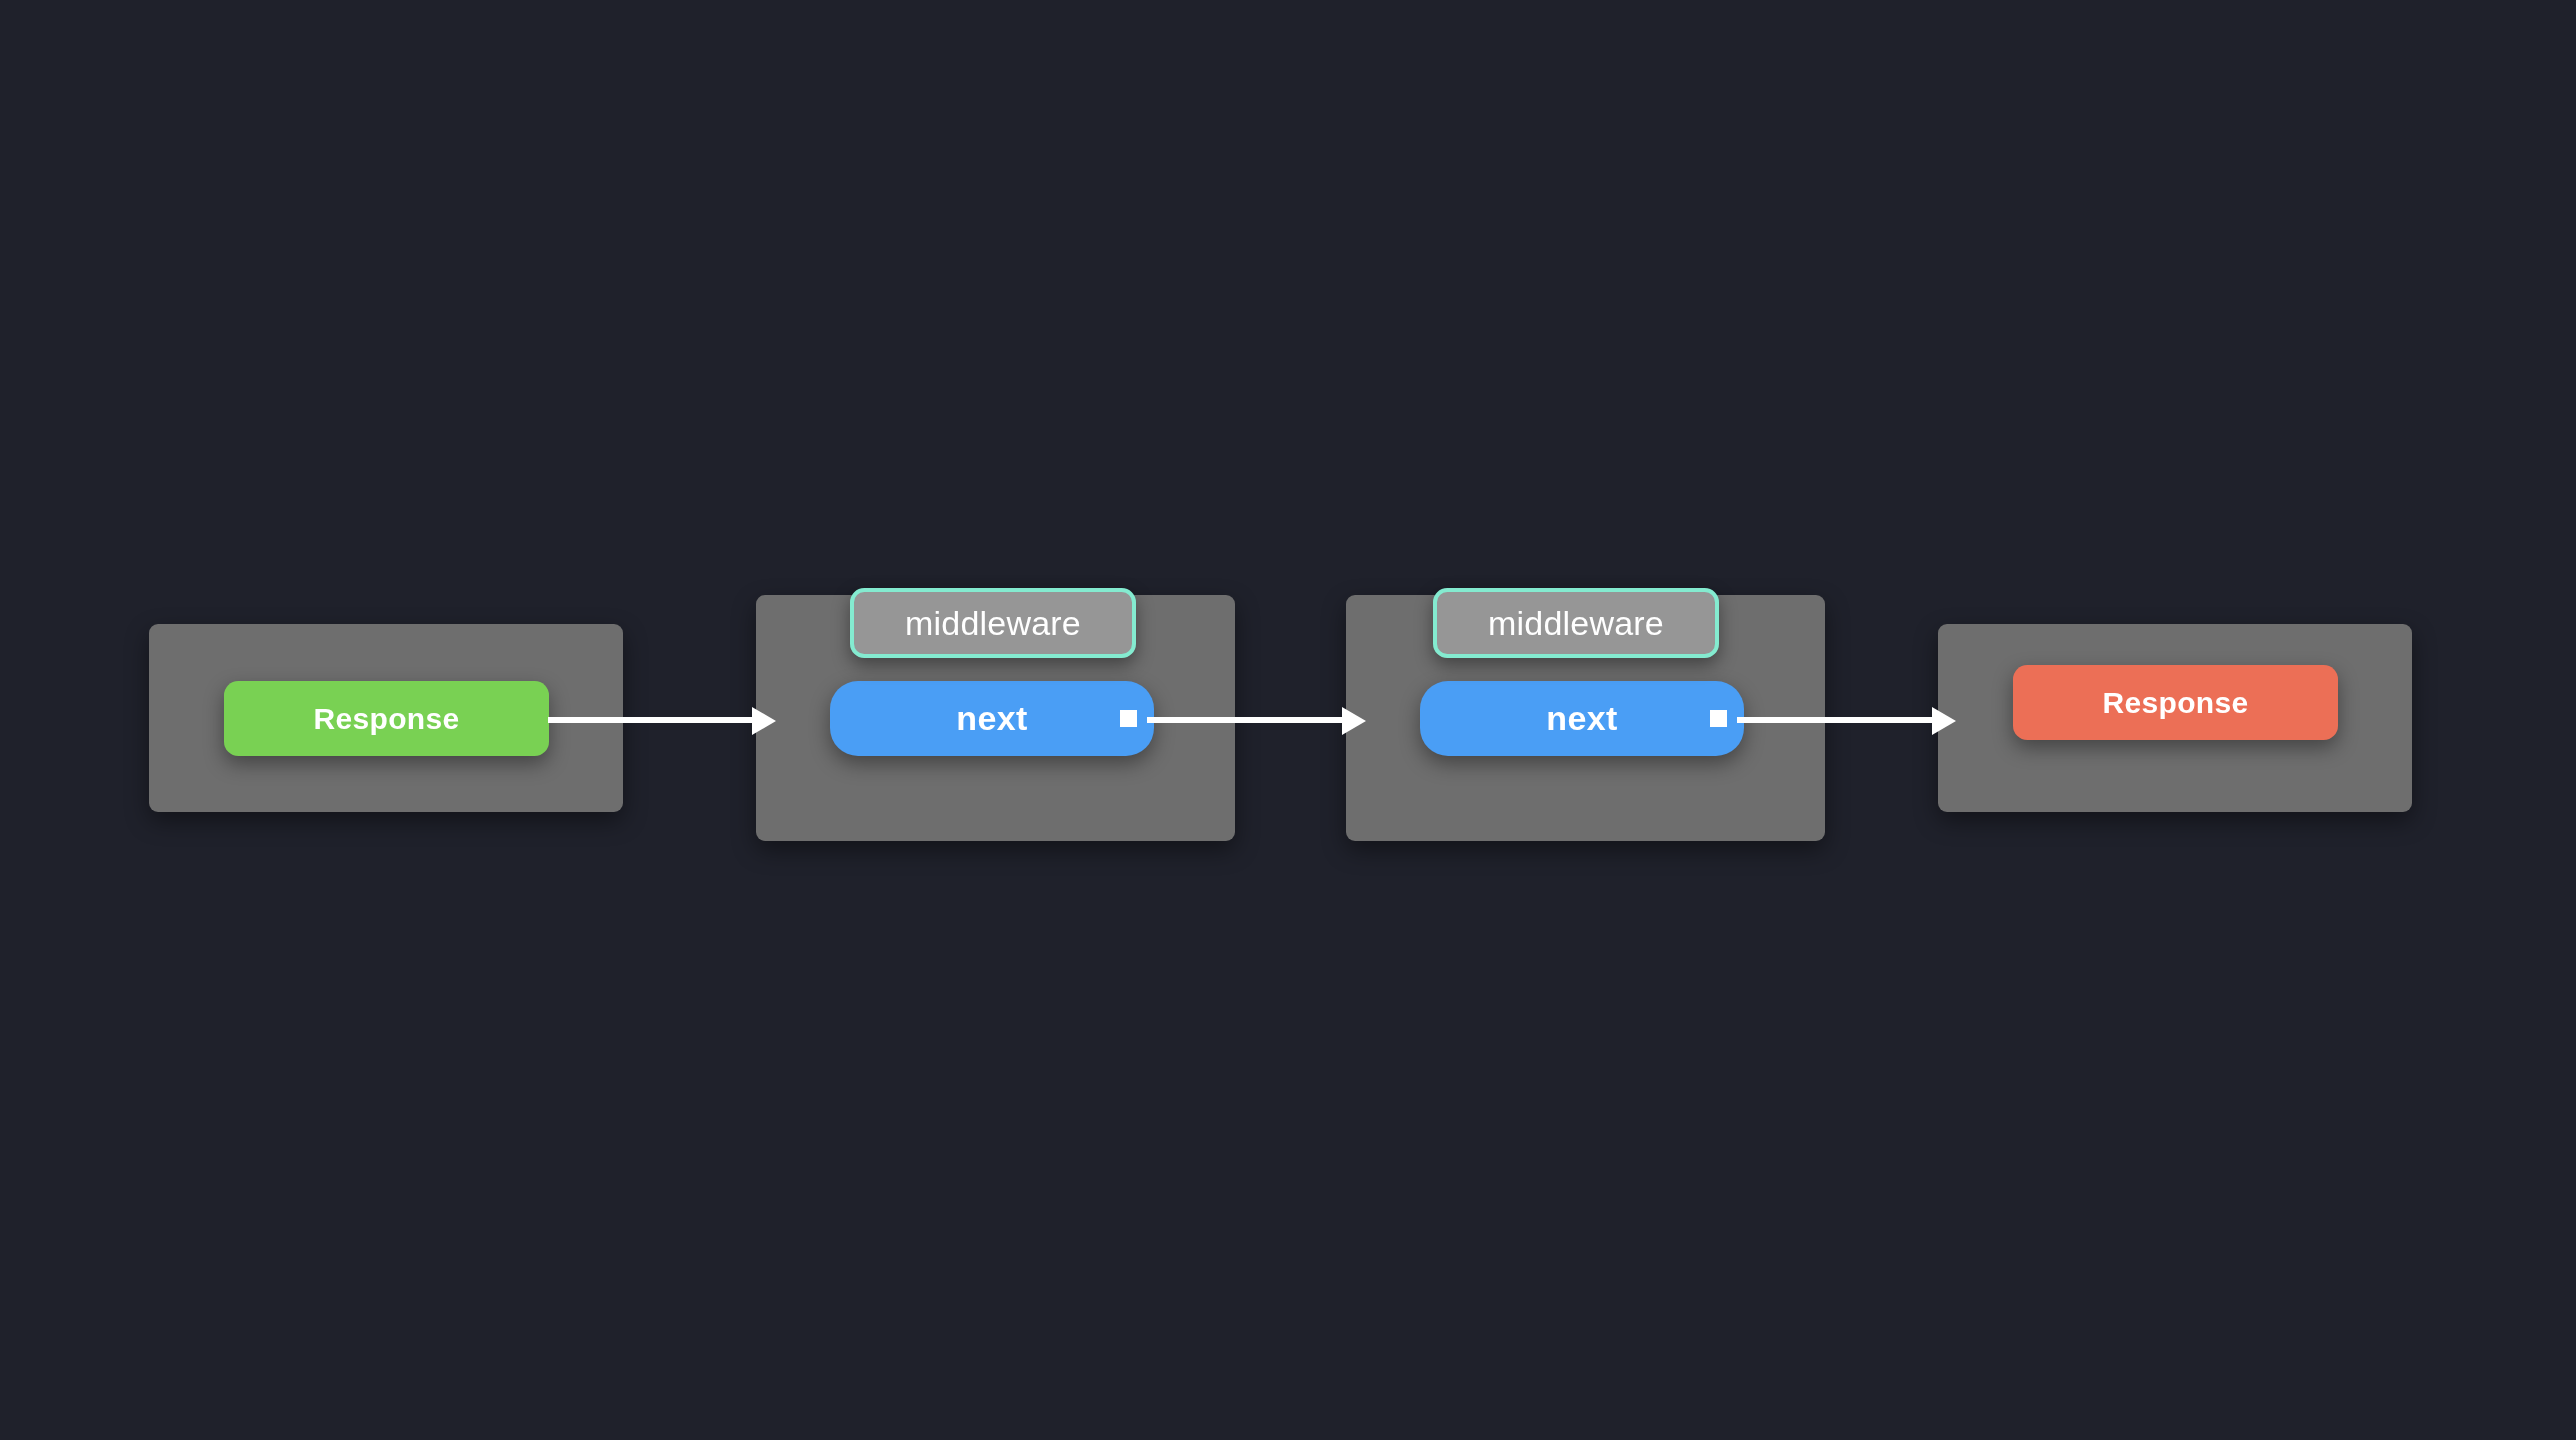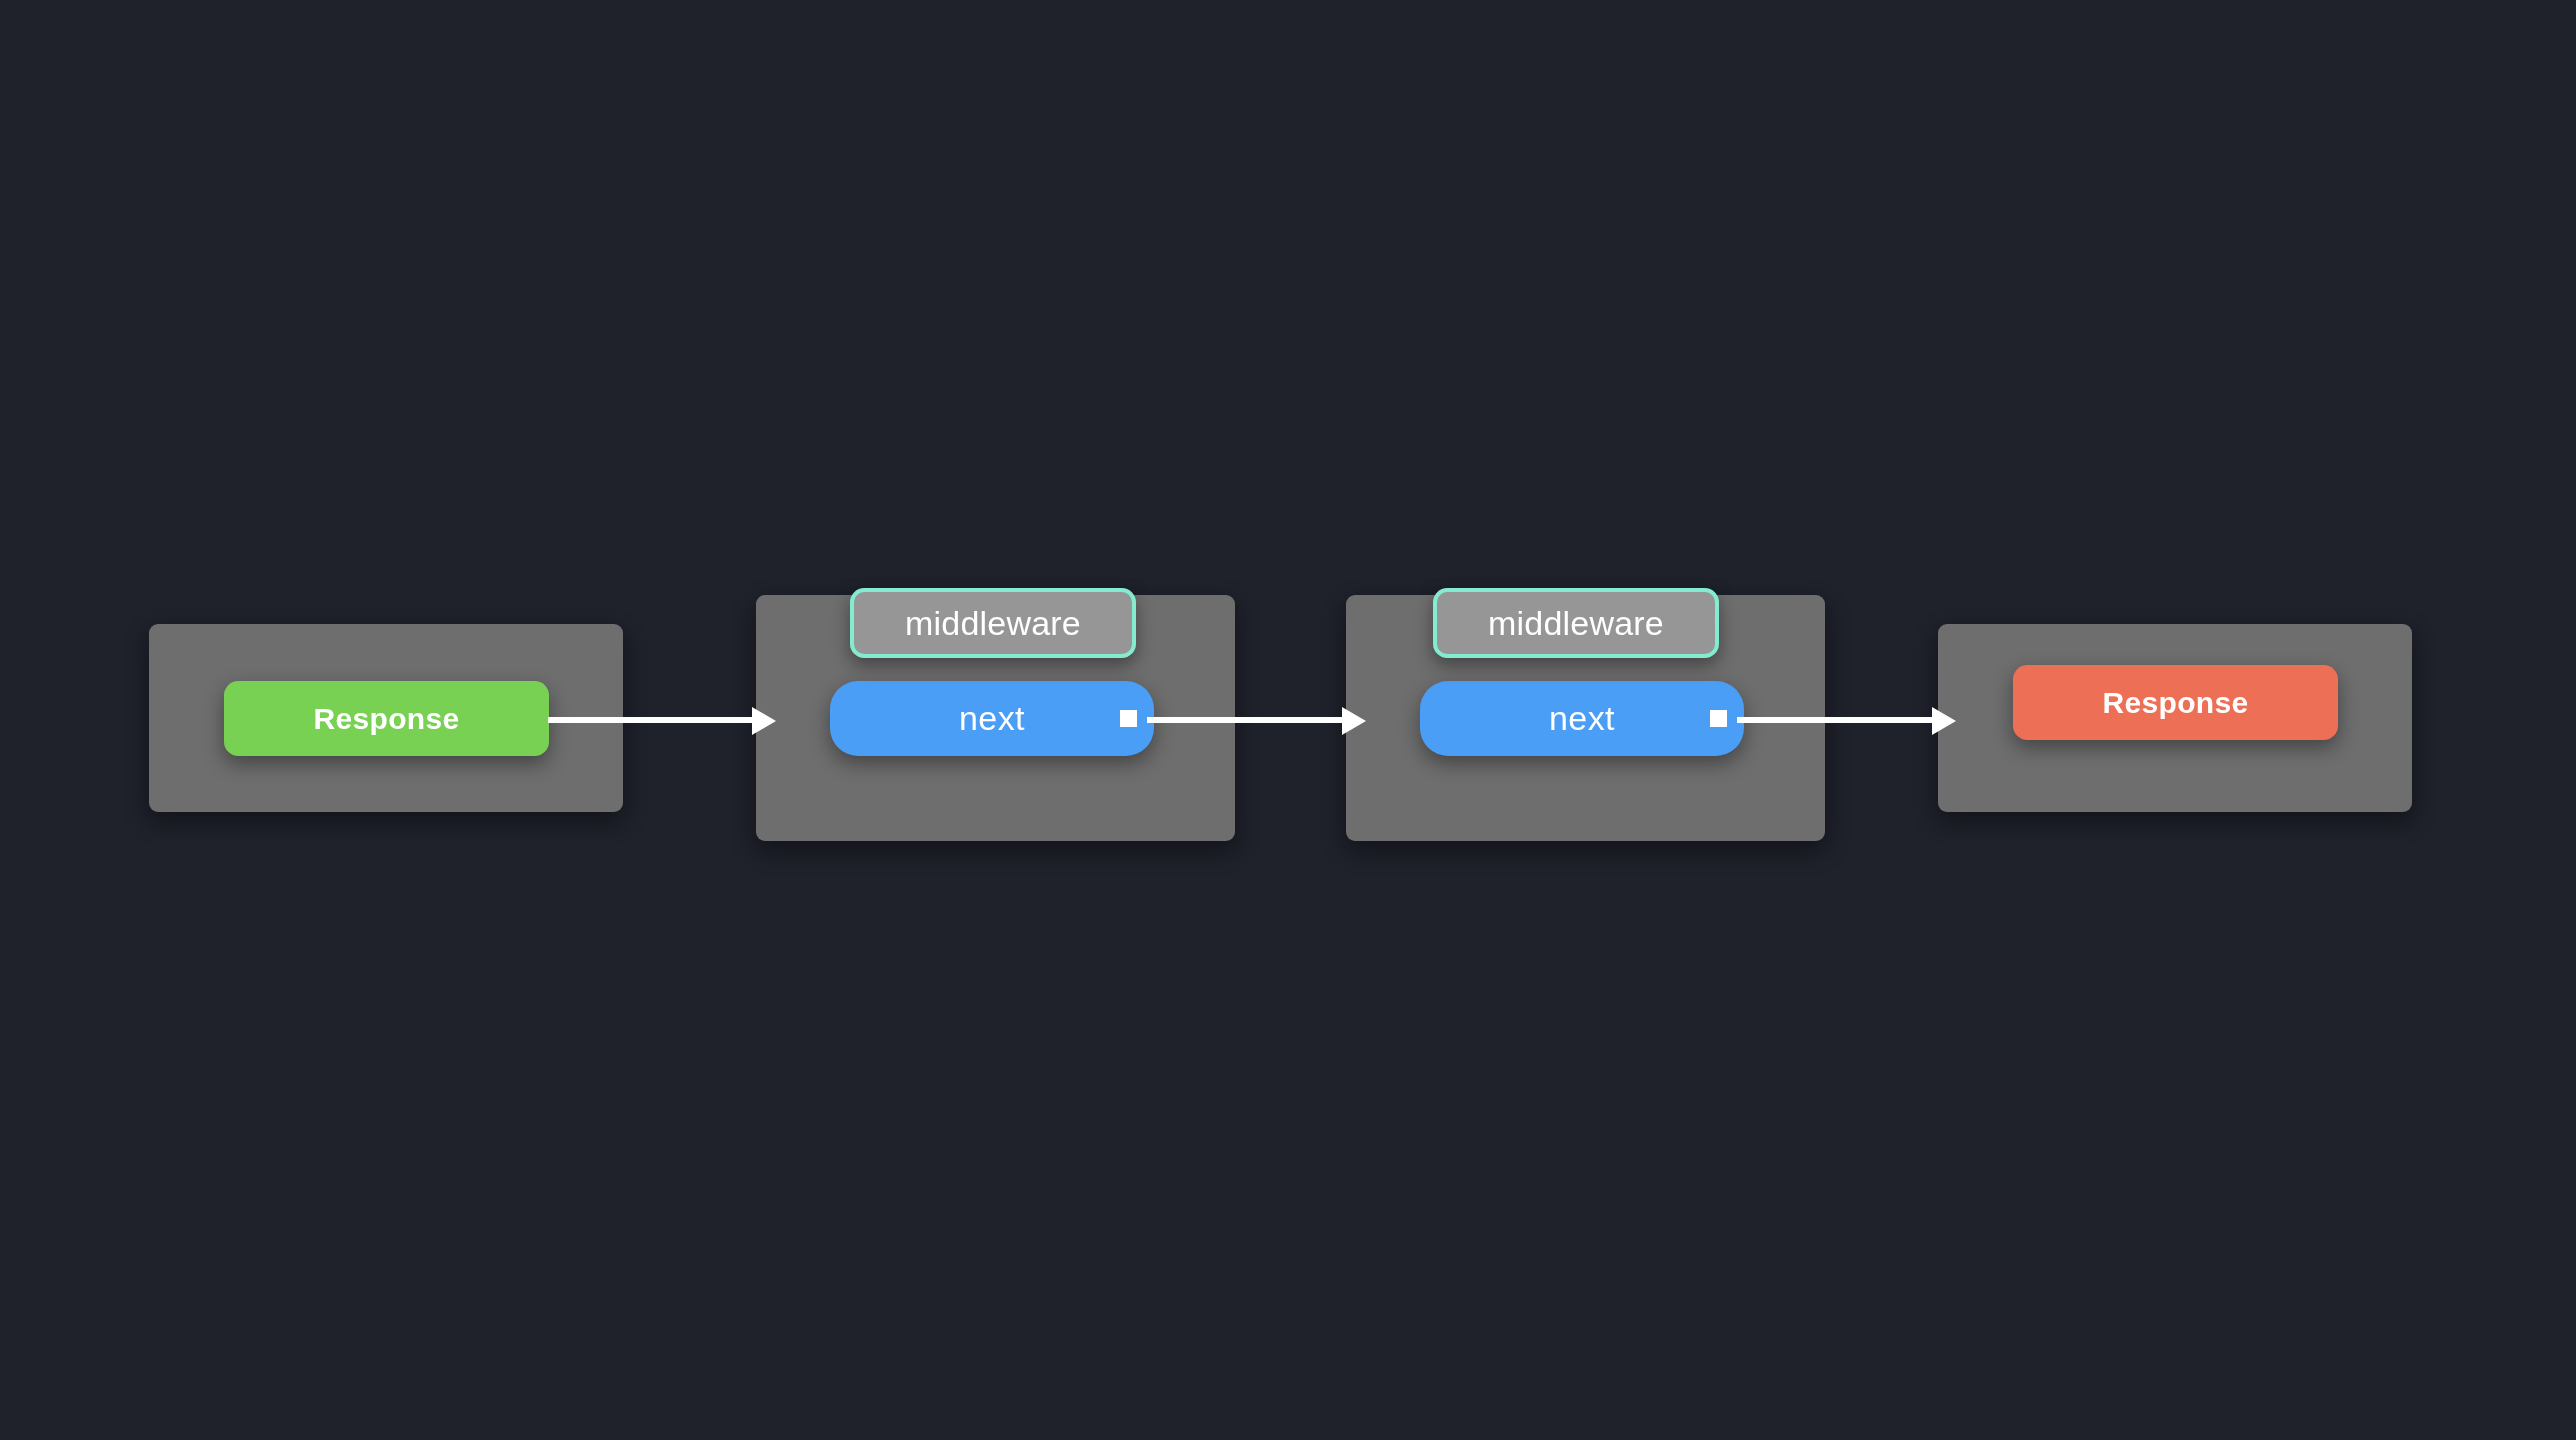--- a/index.html
+++ b/index.html
@@ -59,21 +59,21 @@
     box-shadow: 0 8px 19.7px rgba(0,0,0,0.38);
     z-index: 4;
   }
   .node-strong {
     font-size: 30px;
     font-weight: 700;
     letter-spacing: 0.3px;
   }
   .node-light {
     font-size: 34px;
-    font-weight: 400;
+    font-weight: 700;
     letter-spacing: 0.4px;
     border-radius: 28px;
   }
 
   
   .handle {
     position: absolute;
     width: 17px;
     height: 17px;
     background: #ffffff;

